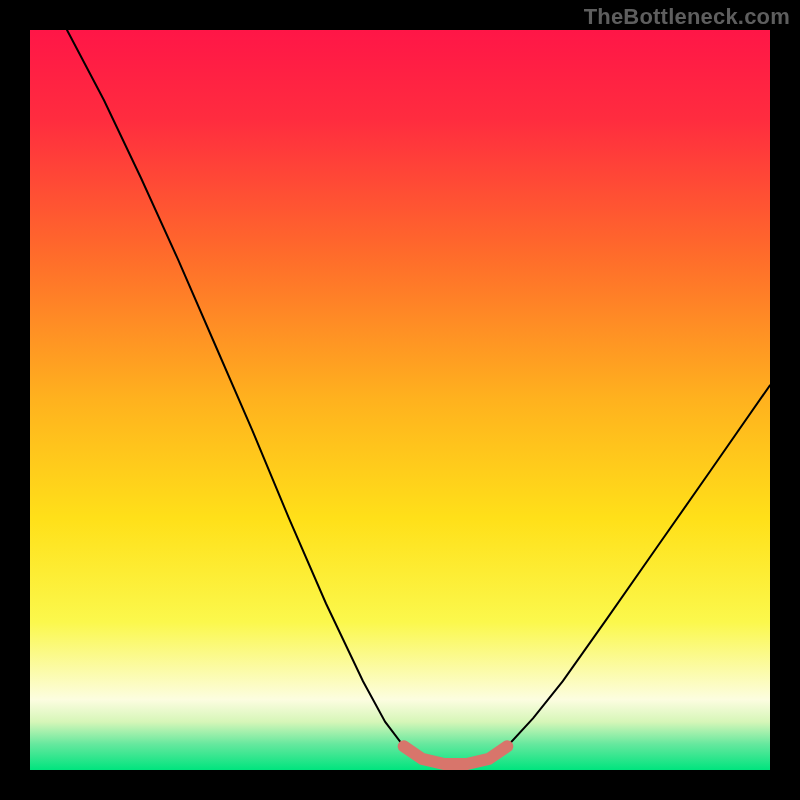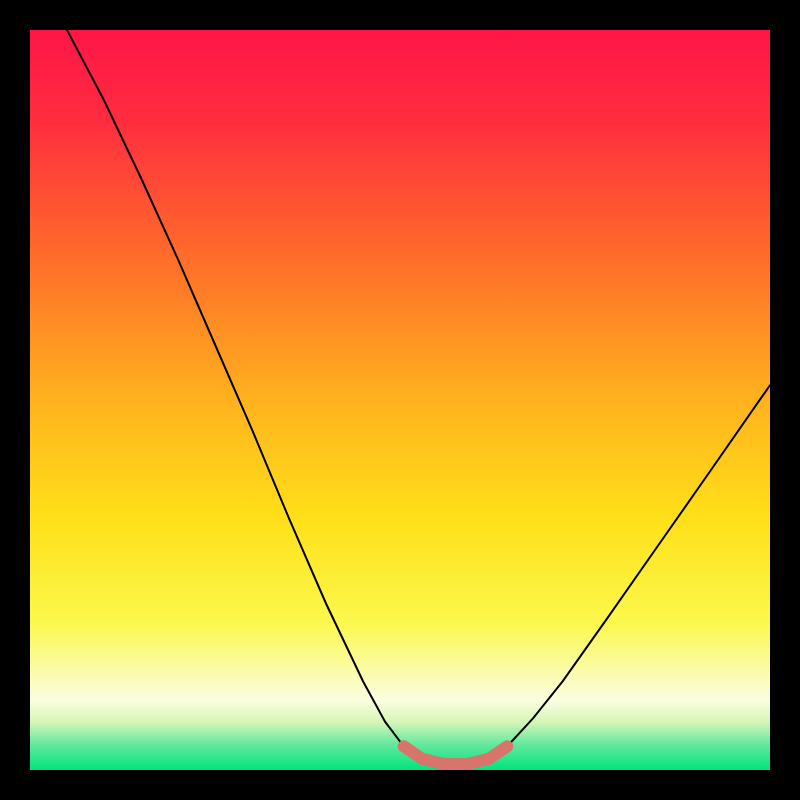--- a/index.html
+++ b/index.html
@@ -40,20 +40,21 @@
     display: block;
     width: 740px;
     height: 740px;
   }
 </style>
 </head>
 <body>
 
 <div class="frame">
 
+  <div class="watermark">TheBottleneck.com</div>
 
   <div class="plot-wrap">
     <svg id="chart-svg" viewBox="0 0 740 740" preserveAspectRatio="none">
       <defs>
         <linearGradient id="bg-grad" x1="0" y1="0" x2="0" y2="1">
             <stop offset="0%" stop-color="#ff1647"></stop>
             <stop offset="12%" stop-color="#ff2c3f"></stop>
             <stop offset="30%" stop-color="#ff6a2b"></stop>
             <stop offset="50%" stop-color="#ffb21e"></stop>
             <stop offset="66%" stop-color="#ffe019"></stop>

